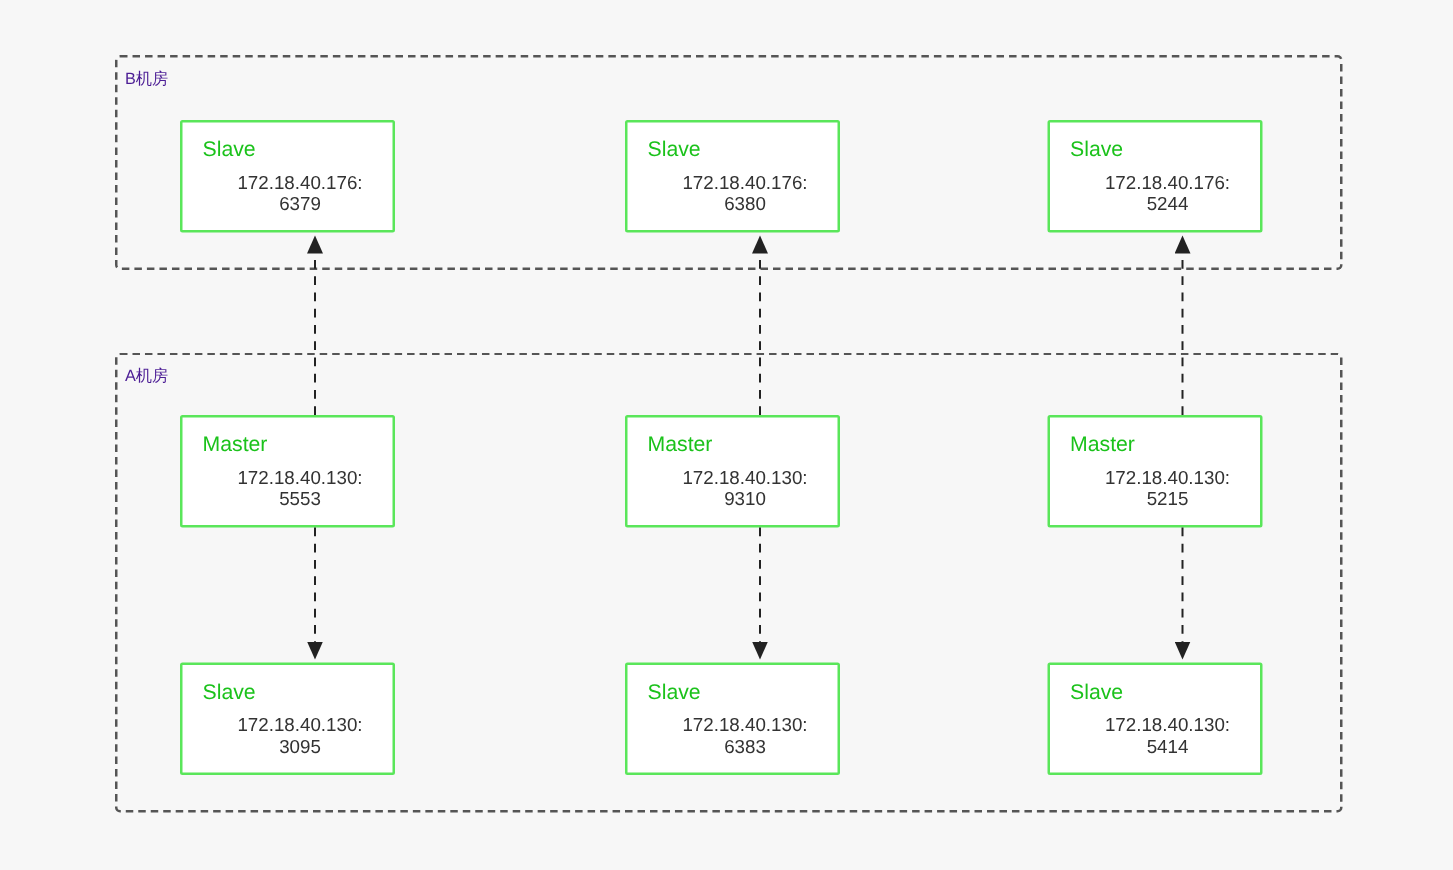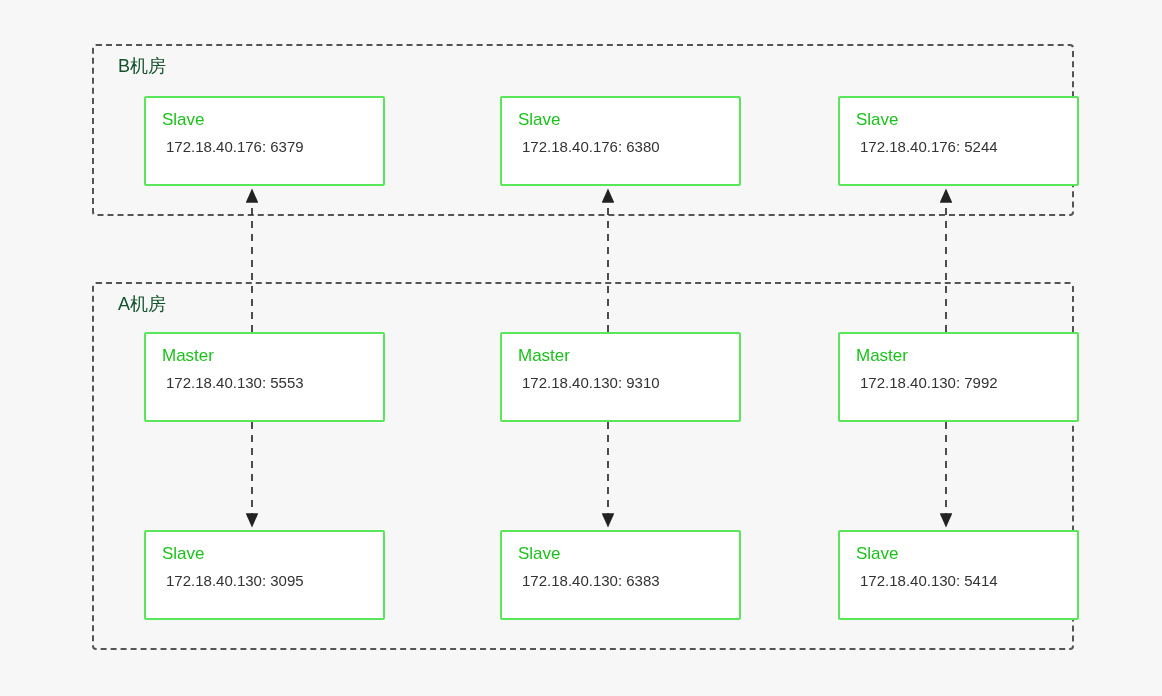--- a/index.html
+++ b/index.html
@@ -13,43 +13,44 @@
     }
     .container {
       position: absolute;
       border: 2px dashed #555;
       border-radius: 4px;
       background: transparent;
     }
     .container-label {
       position: absolute;
       top: 8px;
-      left: 24px;
-      font-size: 18px;
-      color: #14532d;
+      left: 6px;
+      font-size: 13px;
+      color: #4c1d95;
     }
     .node {
       position: absolute;
-      width: 241px;
+      width: 172px;
       height: 90px;
       border: 2px solid #5ae65a;
       background: #fff;
       padding: 12px 16px 12px 16px;
       border-radius: 2px;
     }
     .node-role {
       color: #1bc21b;
       font-size: 17px;
       font-weight: 500;
       margin-bottom: 8px;
     }
     .node-addr {
       color: #333;
       font-size: 15px;
-      margin-left: 4px;
+      margin-left: 20px;
+      text-align: center;
     }
     svg.edges {
       position: absolute;
       top: 0;
       left: 0;
       width: 1162px;
       height: 696px;
       pointer-events: none;
     }
   </style>
@@ -80,21 +81,21 @@
 <div class="node" style="left:144px; top:332px;">
   <div class="node-role">Master</div>
   <div class="node-addr">172.18.40.130: 5553</div>
 </div>
 <div class="node" style="left:500px; top:332px;">
   <div class="node-role">Master</div>
   <div class="node-addr">172.18.40.130: 9310</div>
 </div>
 <div class="node" style="left:838px; top:332px;">
   <div class="node-role">Master</div>
-  <div class="node-addr">172.18.40.130: 7992</div>
+  <div class="node-addr">172.18.40.130: 5215</div>
 </div>
 
 <div class="node" style="left:144px; top:530px;">
   <div class="node-role">Slave</div>
   <div class="node-addr">172.18.40.130: 3095</div>
 </div>
 <div class="node" style="left:500px; top:530px;">
   <div class="node-role">Slave</div>
   <div class="node-addr">172.18.40.130: 6383</div>
 </div>

